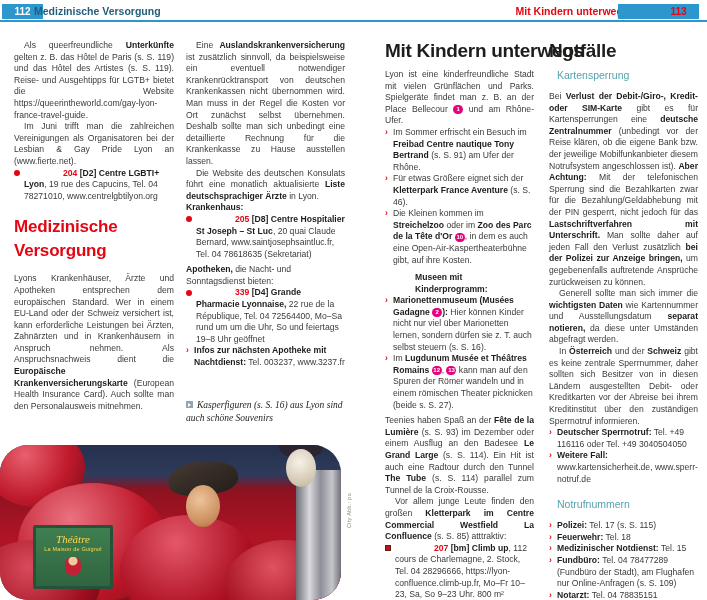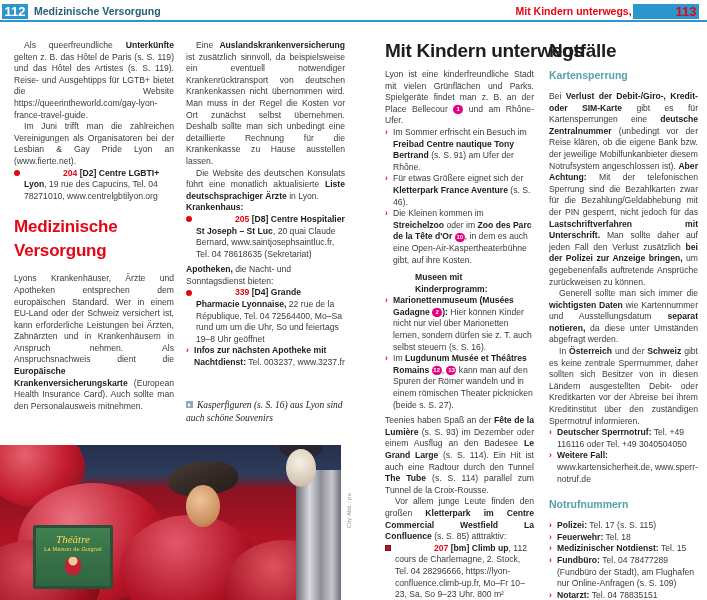--- a/index.html
+++ b/index.html
@@ -1,20 +1,20 @@
 <!DOCTYPE html>
 <html lang="de"><head>
 <meta charset="utf-8">
 <style>
   html,body{margin:0;padding:0;background:#fff;}
   .page{position:relative;width:707px;height:600px;background:#fff;overflow:hidden;
         font-family:"Liberation Sans",sans-serif;font-size:8.6px;line-height:11.6px;color:#3a3a39;}
   
-  .hdr-num{position:absolute;top:4px;width:26px;height:15px;background:#2d96cc;color:#fff;
-           font-size:13px;font-weight:bold;text-align:center;line-height:15px;}
+  .hdr-num{position:absolute;top:4px;width:41px;height:15px;background:#2d96cc;color:#fff;
+           font-size:10px;font-weight:bold;text-align:center;line-height:15px;}
   .hdr-num.l{left:2px}.hdr-num.r{right:8px}
   .hdr-title{position:absolute;top:6px;font-size:10.5px;font-weight:bold;color:#235e7a;white-space:nowrap;}
   .hdr-title.l{left:34px}.hdr-title.r{right:34px}
   .hrule{position:absolute;left:0;top:20px;width:707px;height:2px;background:#2d96cc;}
   
   .col{position:absolute;top:40px;}
   .col1{left:14px;width:160px}
   .col2{left:186px;width:159px}
   .col3{left:385px;width:149px}
   .col4{left:549px;width:149px}
@@ -22,40 +22,40 @@
   .p{text-align:justify;word-break:break-word;}
   .ind{text-indent:10px;}
   .listing{text-align:left;padding-left:10px;text-indent:-10px;}
   .bullet{position:relative;text-align:left;padding-left:8px;}
   .label{text-align:left;}
   .gap{margin-top:4px;}
   .gap6{margin-top:6px;padding-left:30px;}
   
   .h-red{color:#e30613;font-size:17px;line-height:24px;margin:13px 0 10px;font-weight:bold;letter-spacing:-.2px;}
   .h-black{color:#1d1d1b;font-size:19px;line-height:18px;margin:2px 0 9px;font-weight:bold;white-space:nowrap;letter-spacing:-.3px;}
-  .h-teal{color:#55a1ad;font-size:10.5px;line-height:13px;margin:0 0 9px;font-weight:bold;}
+  .h-teal{color:#55a1ad;font-size:10.5px;line-height:13px;margin:0 8px 9px;font-weight:normal;}
   .gap2{margin-top:13px;}
   
   .b{font-weight:bold;color:#1d1d1b;}
   .r{font-weight:bold;color:#e30613;padding-left:40px;}
   .ar{position:absolute;left:0;top:0;color:#e30613;font-weight:bold;}
   .pin{display:inline-block;min-width:9px;height:9px;border-radius:5px;background:#e6007e;color:#fff;
        font-size:6px;line-height:9.5px;text-align:center;font-weight:bold;vertical-align:.5px;padding:0 .5px;text-indent:0;}
   .poi{display:inline-block;width:6px;height:6px;border-radius:50%;background:#e30613;margin-right:3px;vertical-align:-.5px;text-indent:0;}
   .poisq{display:inline-block;width:6px;height:6px;background:#b3191c;border:1px solid #7c1113;box-sizing:border-box;
          margin-right:3px;vertical-align:-.5px;text-indent:0;}
   .capicon{display:inline-block;width:7px;height:7px;background:#8fa6b4;margin-right:4px;position:relative;}
   .capicon::after{content:"";position:absolute;left:2px;top:1.5px;border-left:3px solid #fff;
                   border-top:2px solid transparent;border-bottom:2px solid transparent;}
   
   .caption{position:absolute;left:186px;top:399px;width:159px;font-family:"Liberation Serif",serif;
            font-style:italic;font-size:9.5px;line-height:12.5px;color:#1d1d1b;}
   
   .photo{position:absolute;left:0;top:445px;width:341px;height:155px;overflow:hidden;
-         background:linear-gradient(180deg,#25304d 0,#2e3b5c 30px,#8c1220 44px,#b01425 60%,#8c101c 100%);}
+         background:linear-gradient(180deg,#25304d 0,#2e3b5c 30px,#8c1220 44px,#b01425 60%,#8c101c 100%);border-radius:28px;}
   .fold{position:absolute;border-radius:50%;}
   .f1{left:-15px;top:-18px;width:100px;height:80px;background:radial-gradient(circle at 40% 35%,#e7606e,#c01a2c 55%,#800d19 95%);}
   .f2{left:18px;top:38px;width:150px;height:120px;background:radial-gradient(circle at 35% 30%,#ea7280,#bd1628 60%,#7a0c17);}
   .f3{left:120px;top:70px;width:140px;height:110px;background:radial-gradient(circle at 40% 25%,#e4576a,#ad1022 60%,#6f0a14);}
   .f4{left:-30px;top:95px;width:130px;height:90px;background:radial-gradient(circle at 45% 30%,#d94b5c,#9c0e1e 65%,#600811);}
   .f5{left:225px;top:95px;width:120px;height:90px;background:radial-gradient(circle at 40% 30%,#e0525f,#a31021 60%,#6a0913);}
   .silver{position:absolute;right:0;top:25px;width:45px;height:130px;
           background:linear-gradient(90deg,#6d6d76,#d8d8dd 30%,#8e8e98 55%,#c6c6cc 80%,#70707a);}
   .face{position:absolute;left:186px;top:40px;width:34px;height:42px;border-radius:50%;
         background:radial-gradient(circle at 40% 35%,#eec49a,#c98c5c 70%,#9c6136);}

